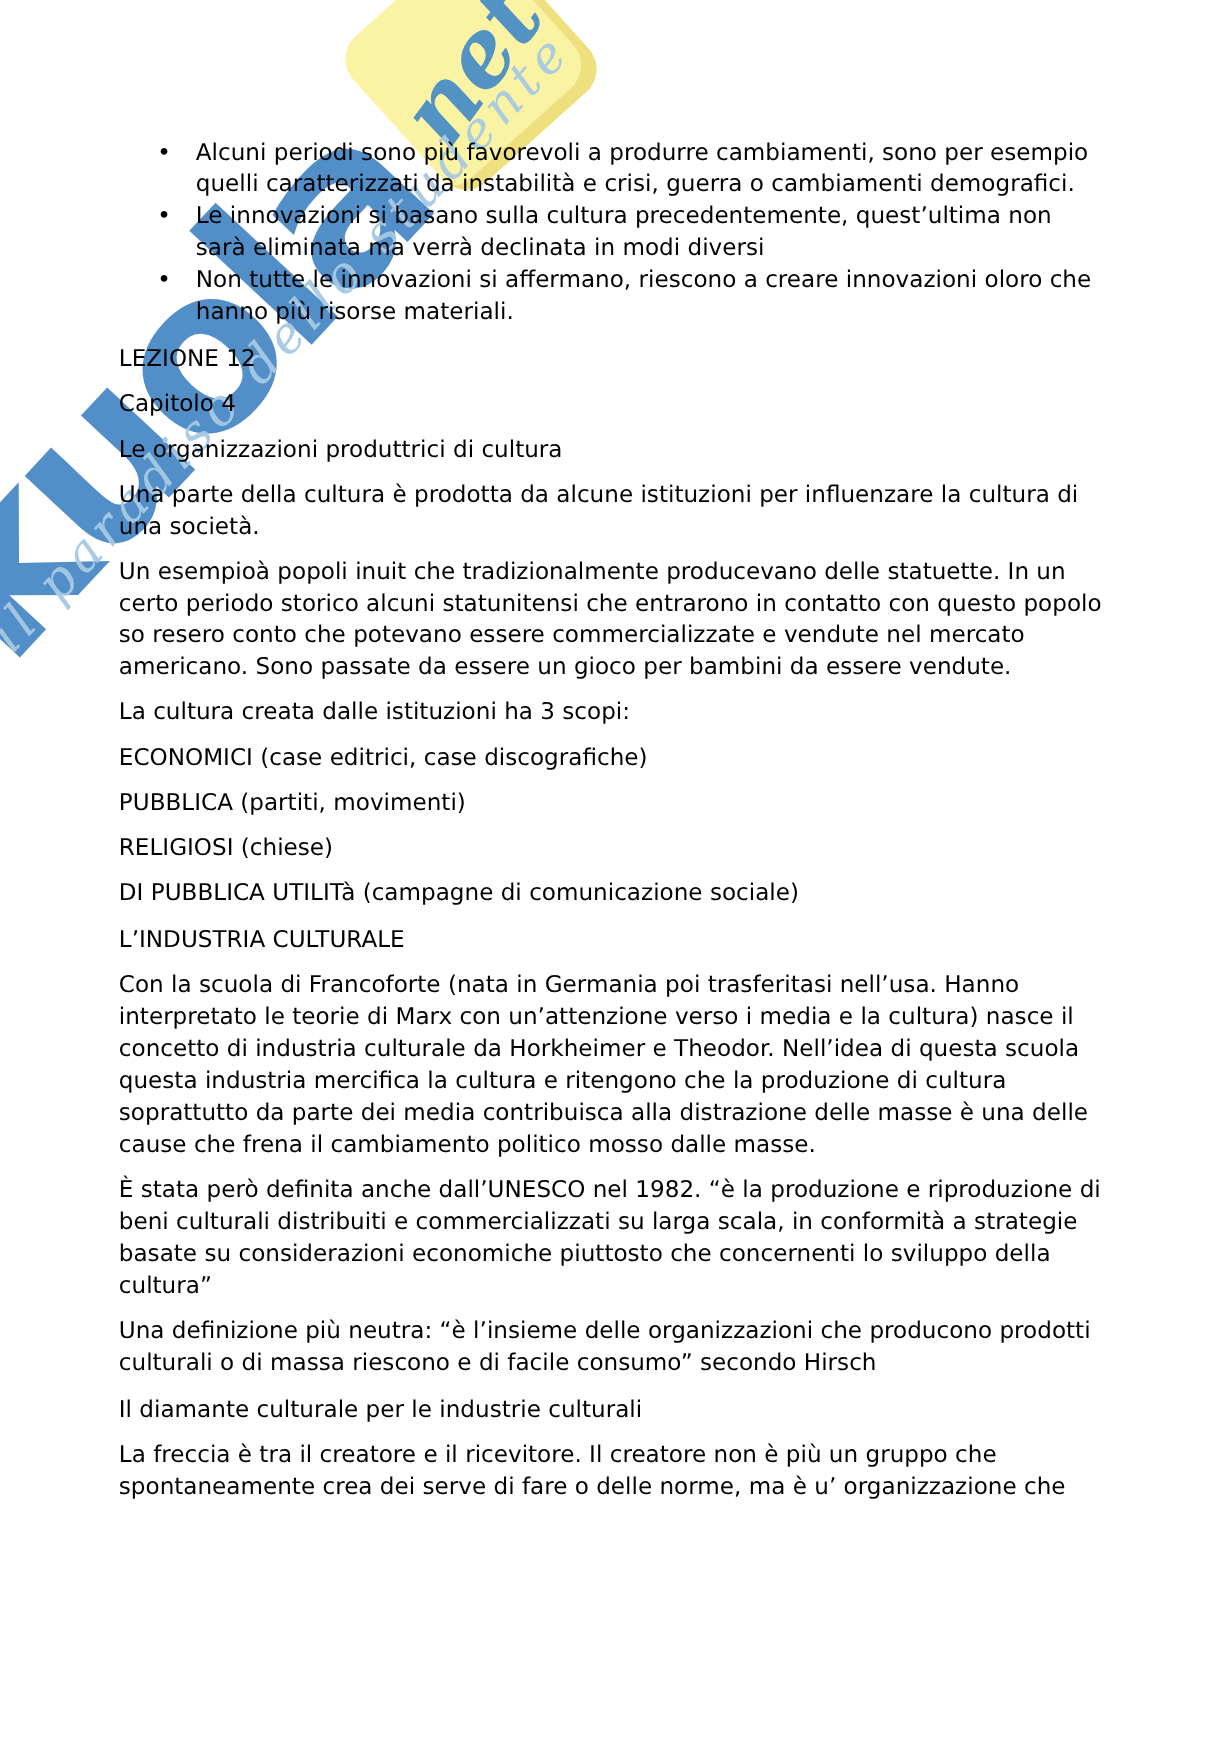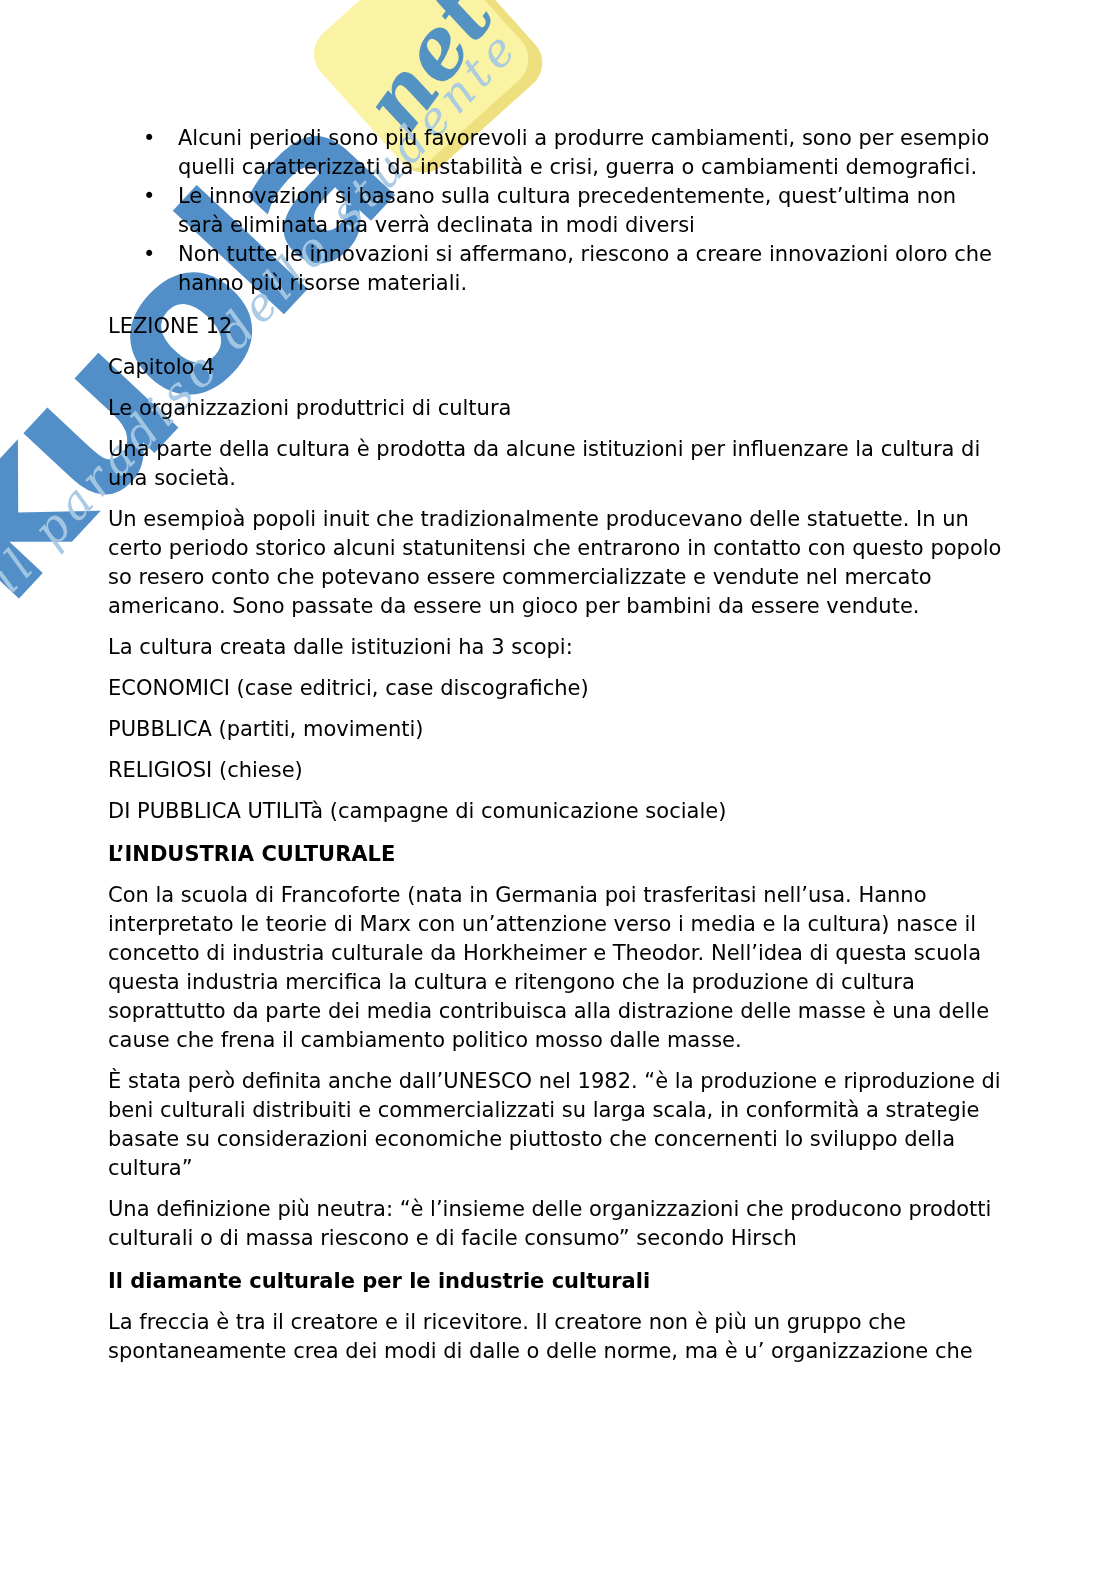--- a/index.html
+++ b/index.html
@@ -48,21 +48,21 @@
     position:absolute;left:108px;top:124px;width:900px;z-index:1;
     font-size:21px;line-height:29px;
   }
   ul.bullets{margin:0 0 14px 0;padding:0 0 0 70px;list-style:none;}
   ul.bullets li{position:relative;margin:0;}
   ul.bullets li::before{
     content:"\2022";
     position:absolute;left:-35px;top:0;
   }
   .content p{margin:0 0 12px 0;}
-  .content p.bold{font-weight:bold;margin-top:14px;}
+  .content p.bold{font-weight:normal;margin-top:14px;}
 </style>
 </head>
 <body>
 
 <div class="page">
 
   <div class="watermark">
     <div class="wm-inner">
       <div class="wm-row">
         <div class="wm-brand">Skuola</div>
@@ -90,16 +90,16 @@
     <p>La cultura creata dalle istituzioni ha 3 scopi:</p>
     <p>ECONOMICI (case editrici, case discografiche)</p>
     <p>PUBBLICA (partiti, movimenti)</p>
     <p>RELIGIOSI (chiese)</p>
     <p>DI PUBBLICA UTILITà (campagne di comunicazione sociale)</p>
     <p class="bold">L’INDUSTRIA CULTURALE</p>
     <p>Con la scuola di Francoforte (nata in Germania poi trasferitasi nell’usa. Hanno interpretato le teorie di Marx con un’attenzione verso i media e la cultura) nasce il concetto di industria culturale da Horkheimer e Theodor. Nell’idea di questa scuola questa industria mercifica la cultura e ritengono che la produzione di cultura soprattutto da parte dei media contribuisca alla distrazione delle masse è una delle cause che frena il cambiamento politico mosso dalle masse.</p>
     <p>È stata però definita anche dall’UNESCO nel 1982. “è la produzione e riproduzione di beni culturali distribuiti e commercializzati su larga scala, in conformità a strategie basate su considerazioni economiche piuttosto che concernenti lo sviluppo della cultura”</p>
     <p>Una definizione più neutra: “è l’insieme delle organizzazioni che producono prodotti culturali o di massa riescono e di facile consumo” secondo Hirsch</p>
     <p class="bold">Il diamante culturale per le industrie culturali</p>
-    <p>La freccia è tra il creatore e il ricevitore. Il creatore non è più un gruppo che spontaneamente crea dei modi di dalle o delle norme, ma è u’ organizzazione che</p>
+    <p>La freccia è tra il creatore e il ricevitore. Il creatore non è più un gruppo che spontaneamente crea dei serve di fare o delle norme, ma è u’ organizzazione che</p>
 
   </div>
 </div>
 
 </body></html>

